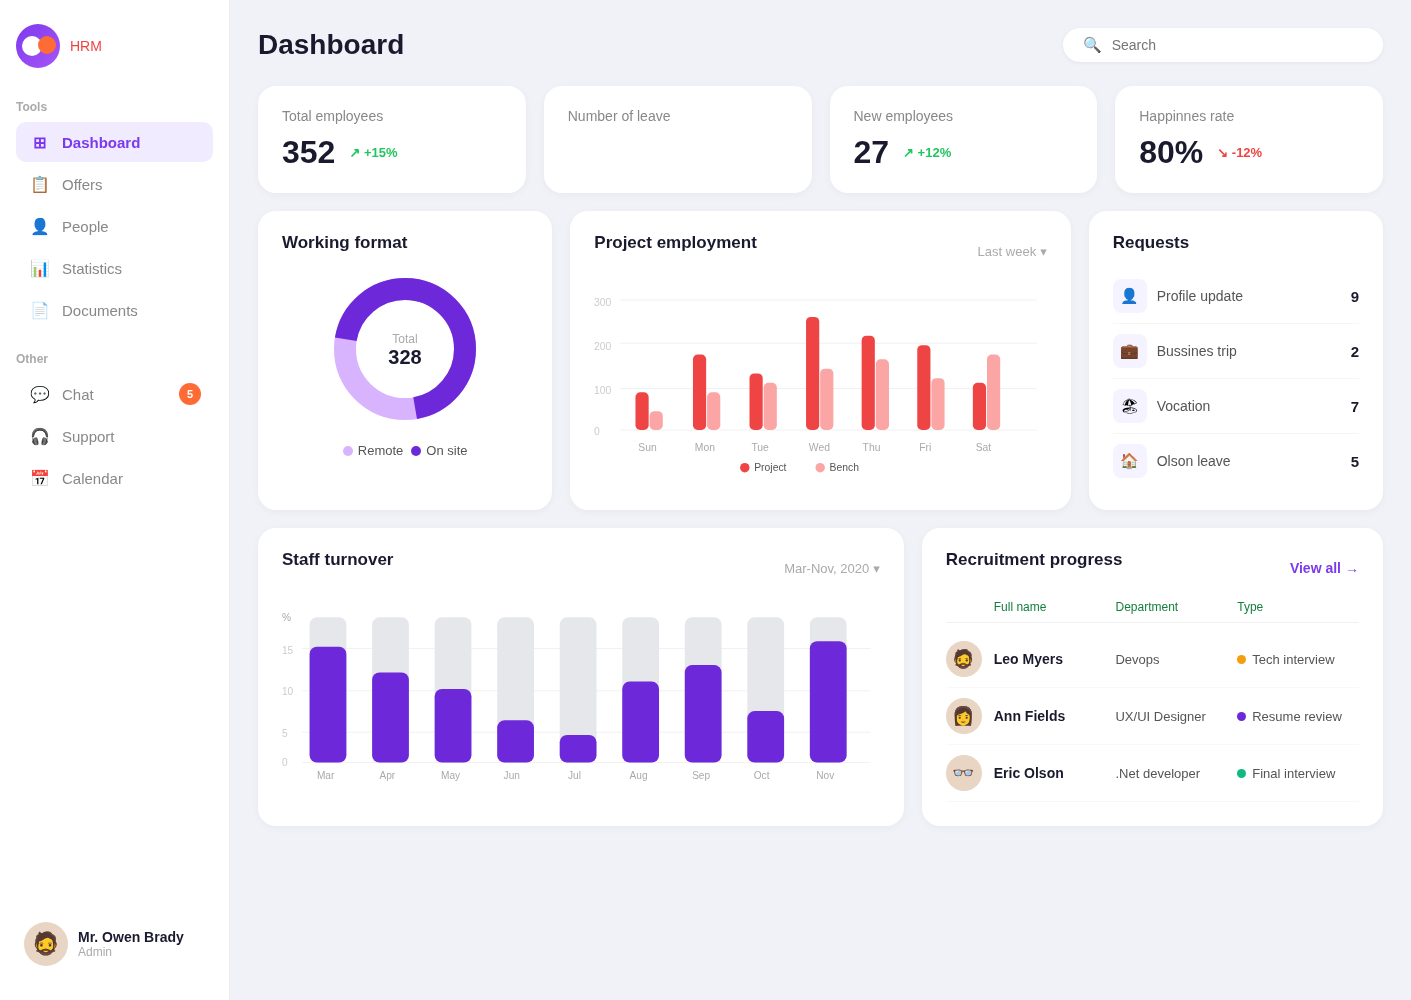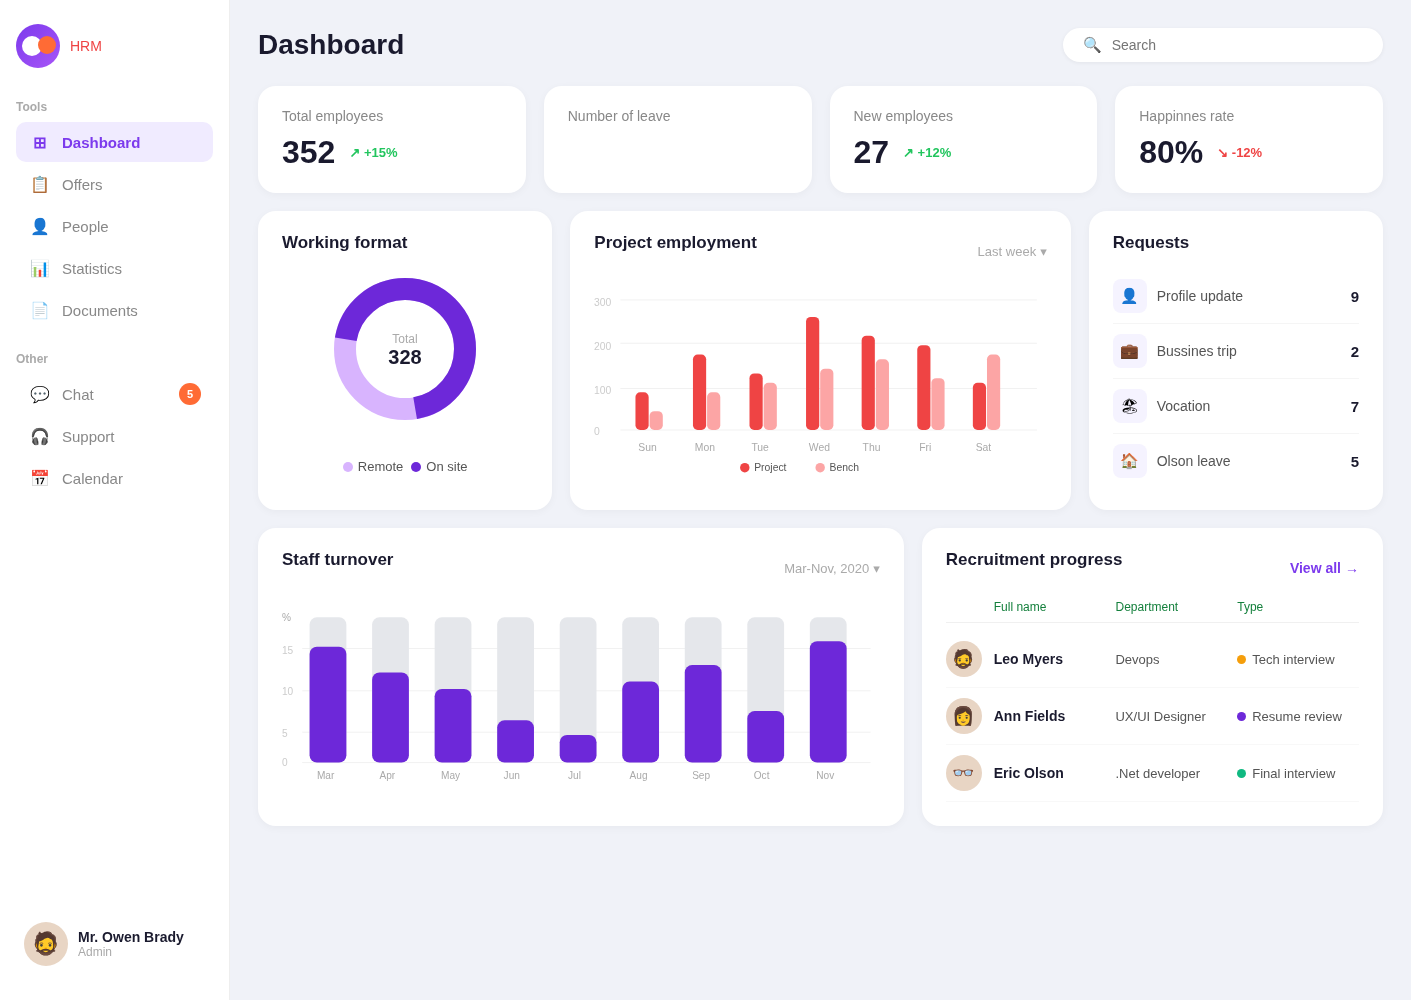--- a/index.html
+++ b/index.html
@@ -123,21 +123,21 @@
     .mid-row { display: grid; grid-template-columns: 1fr 1.7fr 1fr; gap: 18px; margin-bottom: 18px; }
     .card {
       background: #fff; border-radius: 18px; padding: 22px 24px;
       box-shadow: 0 2px 8px rgba(0,0,0,0.04);
     }
     .card-title { font-size: 17px; font-weight: 800; color: #1a1a2e; margin-bottom: 16px; }
 
     
     .donut-wrap { display: flex; flex-direction: column; align-items: center; }
     .donut-svg { width: 160px; height: 160px; }
-    .donut-legend { display: flex; gap: 8px; margin-top: 30px; }
+    .donut-legend { display: flex; gap: 8px; margin-top: 14px; }
     .legend-dot { width: 10px; height: 10px; border-radius: 50%; display: inline-block; margin-right: 5px; }
     .legend-item { display: flex; align-items: center; font-size: 13px; color: #555; }
 
     
     .chart-title-row { display: flex; justify-content: space-between; align-items: center; margin-bottom: 14px; }
     .period-selector { font-size: 13px; color: #aaa; cursor: pointer; display: flex; align-items: center; gap: 4px; }
 
     
     .request-item {
       display: flex; align-items: center; justify-content: space-between;

